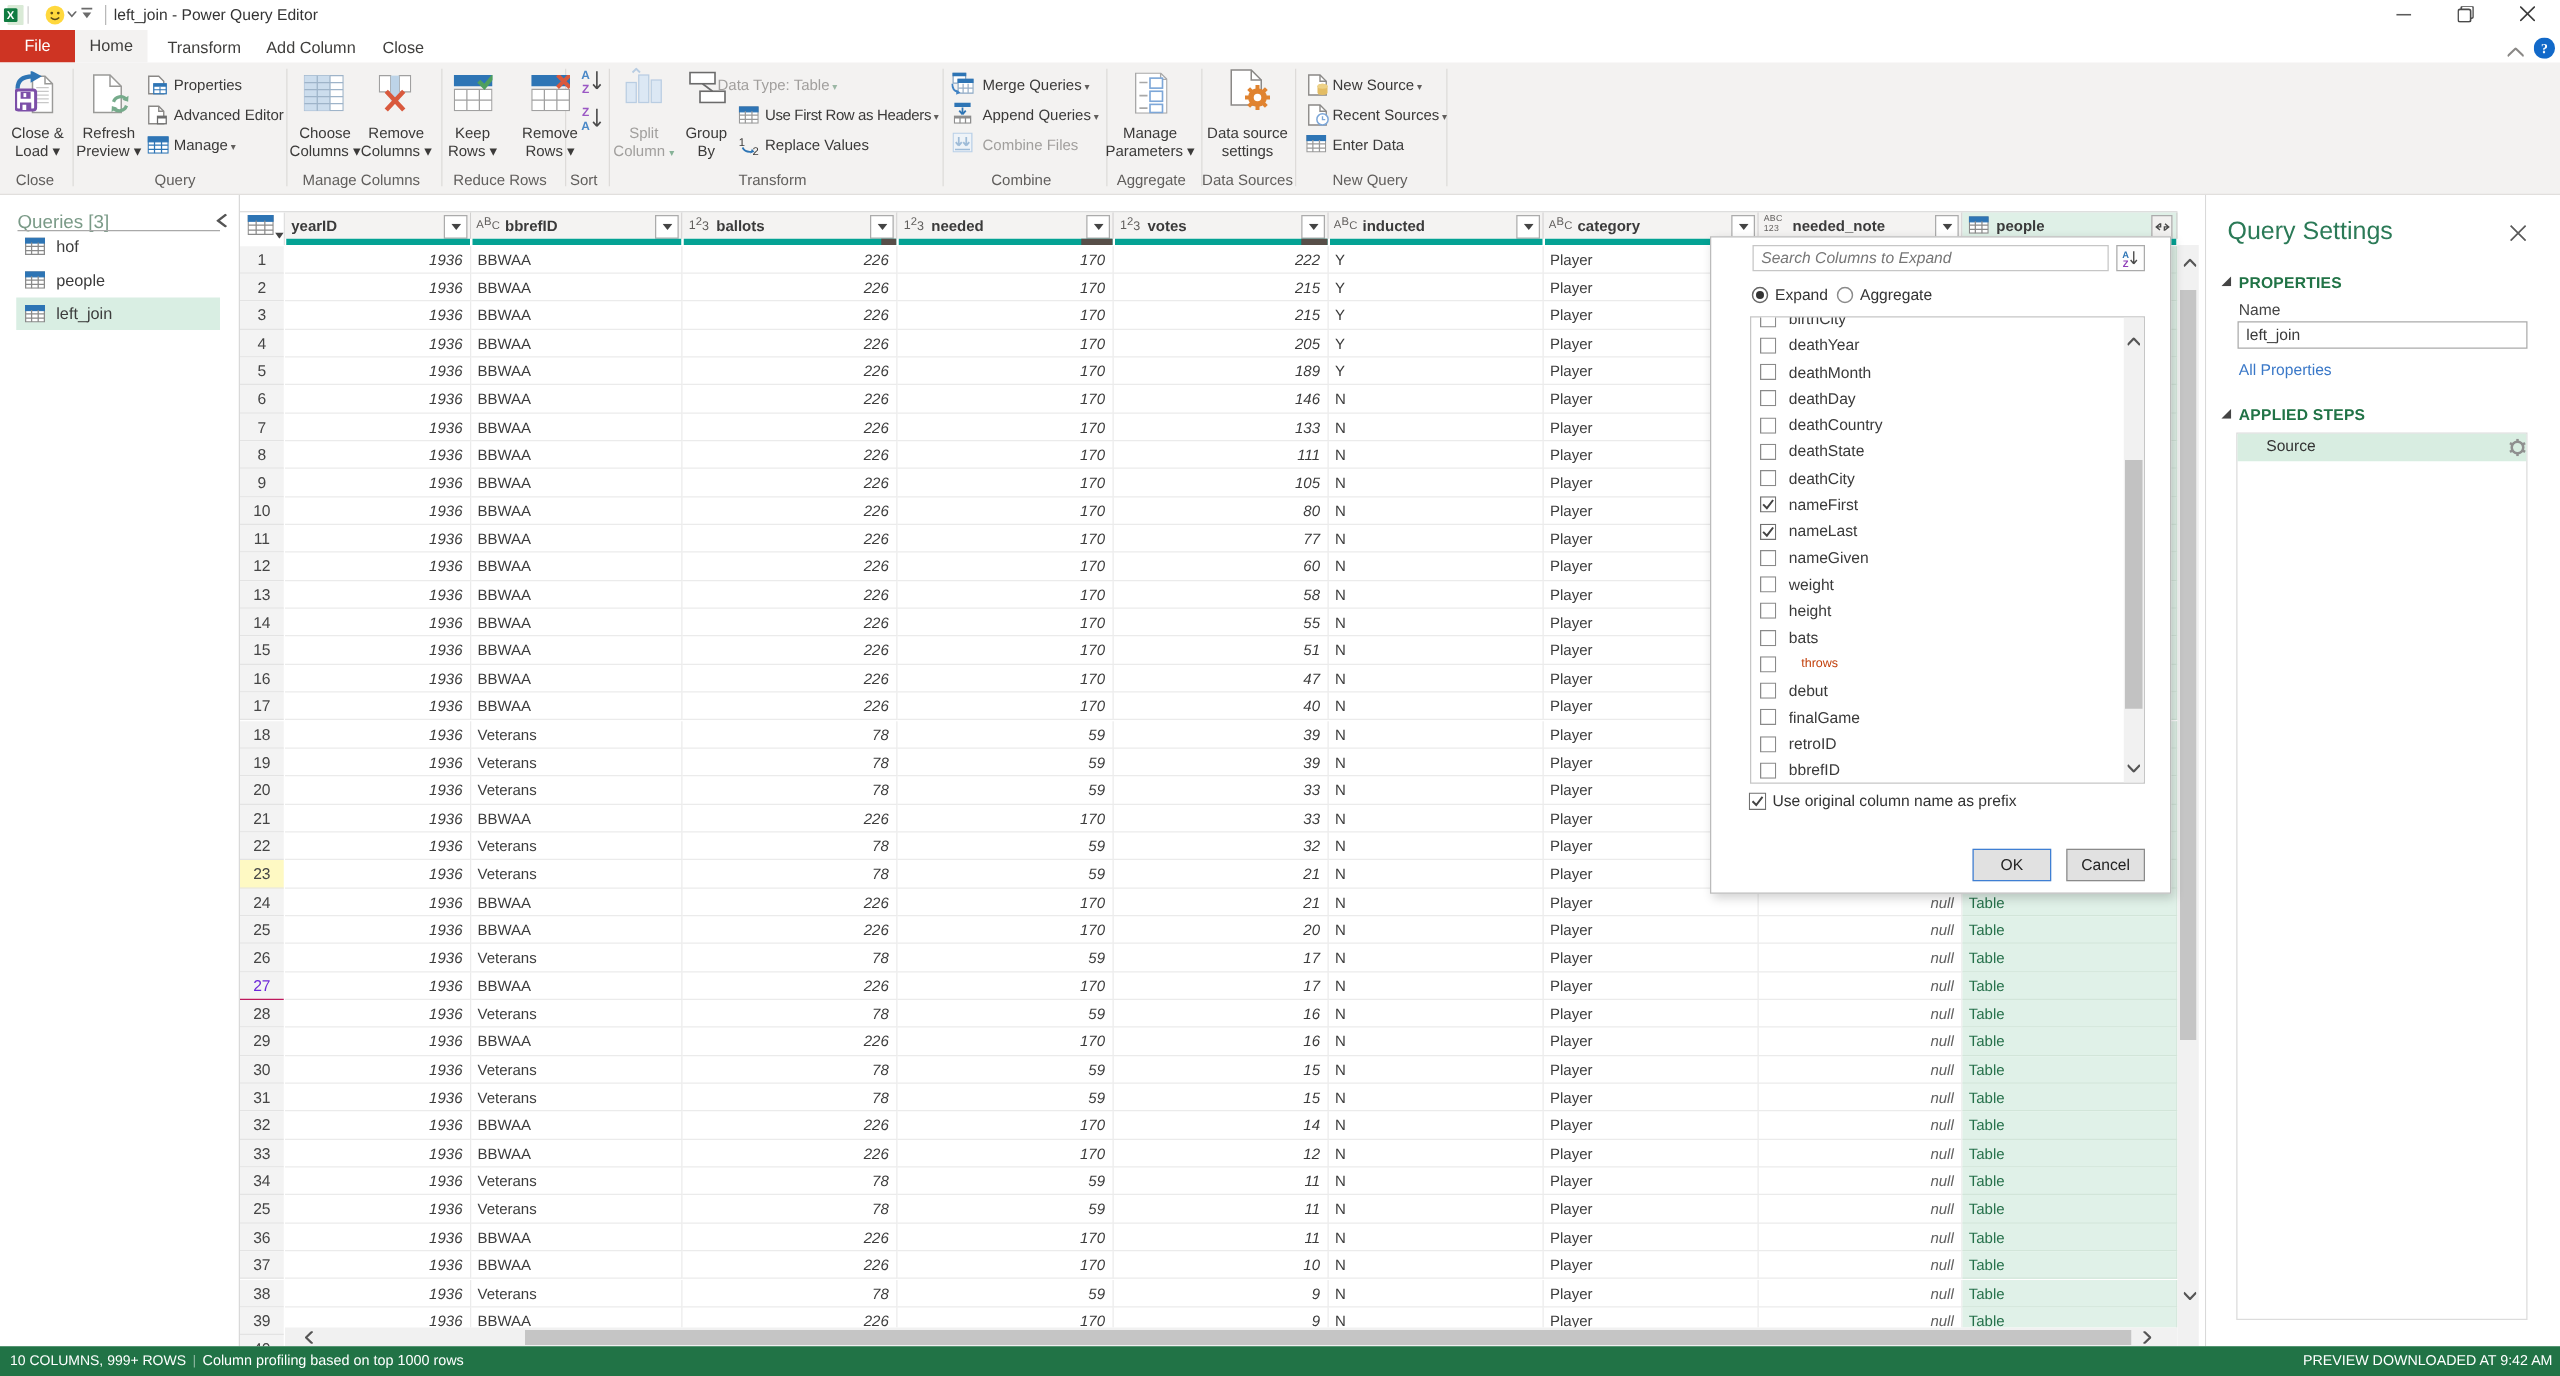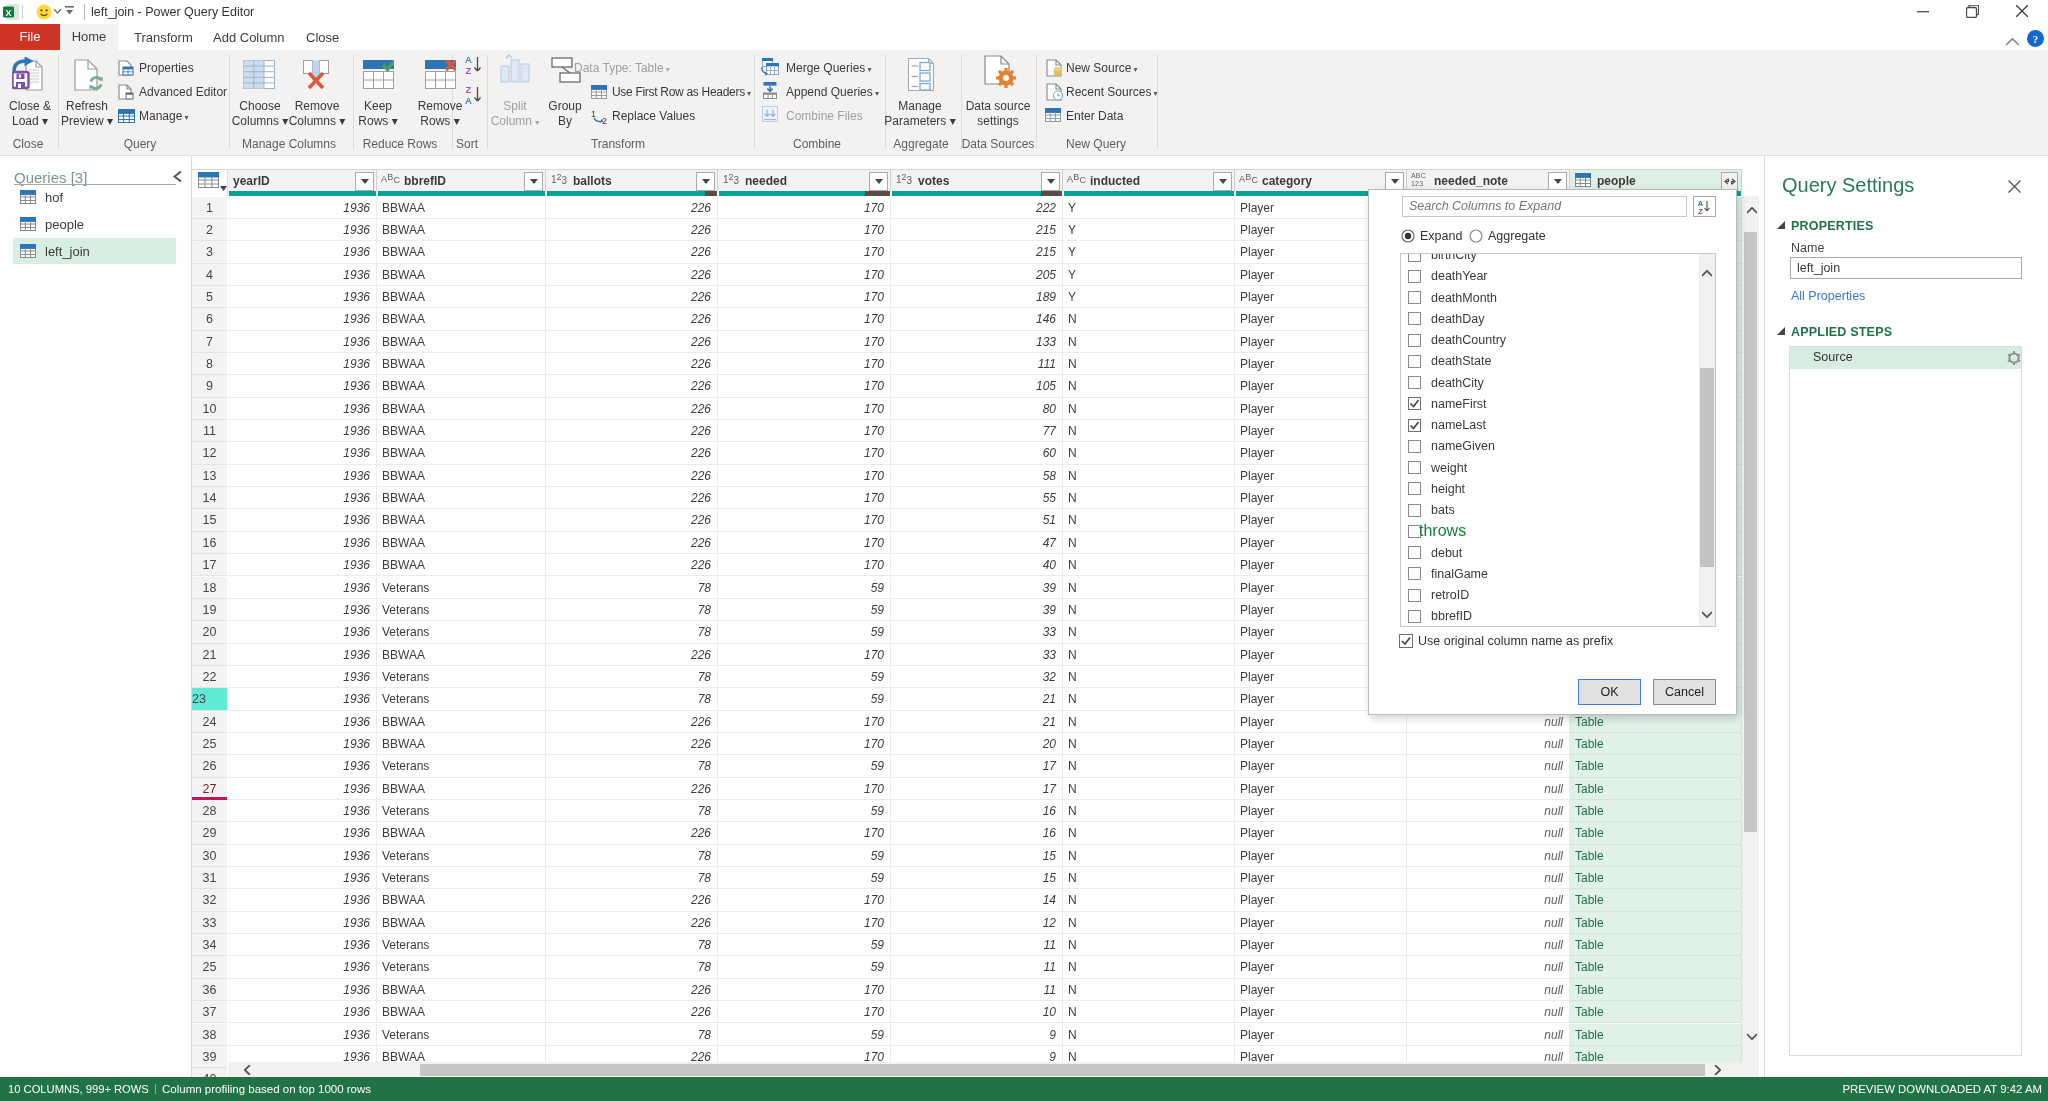--- a/index.html
+++ b/index.html
@@ -438,25 +438,25 @@
 <div class="a" style="left:0;top:268.7px;width:35px;height:22.35px;background:#f3f3f3;border-bottom:1px solid #e3e3e3;text-align:center;line-height:22.35px;font-size:12.5px;color:#454545">13</div>
 <div class="a" style="left:0;top:291.1px;width:35px;height:22.35px;background:#f3f3f3;border-bottom:1px solid #e3e3e3;text-align:center;line-height:22.35px;font-size:12.5px;color:#454545">14</div>
 <div class="a" style="left:0;top:313.4px;width:35px;height:22.35px;background:#f3f3f3;border-bottom:1px solid #e3e3e3;text-align:center;line-height:22.35px;font-size:12.5px;color:#454545">15</div>
 <div class="a" style="left:0;top:335.8px;width:35px;height:22.35px;background:#f3f3f3;border-bottom:1px solid #e3e3e3;text-align:center;line-height:22.35px;font-size:12.5px;color:#454545">16</div>
 <div class="a" style="left:0;top:358.1px;width:35px;height:22.35px;background:#f3f3f3;border-bottom:1px solid #e3e3e3;text-align:center;line-height:22.35px;font-size:12.5px;color:#454545">17</div>
 <div class="a" style="left:0;top:380.5px;width:35px;height:22.35px;background:#f3f3f3;border-bottom:1px solid #e3e3e3;text-align:center;line-height:22.35px;font-size:12.5px;color:#454545">18</div>
 <div class="a" style="left:0;top:402.8px;width:35px;height:22.35px;background:#f3f3f3;border-bottom:1px solid #e3e3e3;text-align:center;line-height:22.35px;font-size:12.5px;color:#454545">19</div>
 <div class="a" style="left:0;top:425.2px;width:35px;height:22.35px;background:#f3f3f3;border-bottom:1px solid #e3e3e3;text-align:center;line-height:22.35px;font-size:12.5px;color:#454545">20</div>
 <div class="a" style="left:0;top:447.5px;width:35px;height:22.35px;background:#f3f3f3;border-bottom:1px solid #e3e3e3;text-align:center;line-height:22.35px;font-size:12.5px;color:#454545">21</div>
 <div class="a" style="left:0;top:469.9px;width:35px;height:22.35px;background:#f3f3f3;border-bottom:1px solid #e3e3e3;text-align:center;line-height:22.35px;font-size:12.5px;color:#454545">22</div>
-<div class="a" style="left:0;top:492.2px;width:35px;height:22.35px;background:#5eead4;border-bottom:1px solid #e3e3e3;text-align:left;line-height:22.35px;font-size:12.5px;color:#454545">23</div>
+<div class="a" style="left:0;top:492.2px;width:35px;height:22.35px;background:#fef9c3;border-bottom:1px solid #e3e3e3;text-align:center;line-height:22.35px;font-size:12.5px;color:#454545">23</div>
 <div class="a" style="left:0;top:514.6px;width:35px;height:22.35px;background:#f3f3f3;border-bottom:1px solid #e3e3e3;text-align:center;line-height:22.35px;font-size:12.5px;color:#454545">24</div>
 <div class="a" style="left:0;top:536.9px;width:35px;height:22.35px;background:#f3f3f3;border-bottom:1px solid #e3e3e3;text-align:center;line-height:22.35px;font-size:12.5px;color:#454545">25</div>
 <div class="a" style="left:0;top:559.2px;width:35px;height:22.35px;background:#f3f3f3;border-bottom:1px solid #e3e3e3;text-align:center;line-height:22.35px;font-size:12.5px;color:#454545">26</div>
-<div class="a" style="left:0;top:581.6px;width:35px;height:22.35px;background:#f3f3f3;border-bottom:3px solid #be185d;text-align:center;line-height:22.35px;font-size:12.5px;color:#7f1d1d">27</div>
+<div class="a" style="left:0;top:581.6px;width:35px;height:22.35px;background:#f3f3f3;border-bottom:1px solid #be185d;text-align:center;line-height:22.35px;font-size:12.5px;color:#6d28d9">27</div>
 <div class="a" style="left:0;top:604.0px;width:35px;height:22.35px;background:#f3f3f3;border-bottom:1px solid #e3e3e3;text-align:center;line-height:22.35px;font-size:12.5px;color:#454545">28</div>
 <div class="a" style="left:0;top:626.3px;width:35px;height:22.35px;background:#f3f3f3;border-bottom:1px solid #e3e3e3;text-align:center;line-height:22.35px;font-size:12.5px;color:#454545">29</div>
 <div class="a" style="left:0;top:648.7px;width:35px;height:22.35px;background:#f3f3f3;border-bottom:1px solid #e3e3e3;text-align:center;line-height:22.35px;font-size:12.5px;color:#454545">30</div>
 <div class="a" style="left:0;top:671.0px;width:35px;height:22.35px;background:#f3f3f3;border-bottom:1px solid #e3e3e3;text-align:center;line-height:22.35px;font-size:12.5px;color:#454545">31</div>
 <div class="a" style="left:0;top:693.4px;width:35px;height:22.35px;background:#f3f3f3;border-bottom:1px solid #e3e3e3;text-align:center;line-height:22.35px;font-size:12.5px;color:#454545">32</div>
 <div class="a" style="left:0;top:715.7px;width:35px;height:22.35px;background:#f3f3f3;border-bottom:1px solid #e3e3e3;text-align:center;line-height:22.35px;font-size:12.5px;color:#454545">33</div>
 <div class="a" style="left:0;top:738.1px;width:35px;height:22.35px;background:#f3f3f3;border-bottom:1px solid #e3e3e3;text-align:center;line-height:22.35px;font-size:12.5px;color:#454545">34</div>
 <div class="a" style="left:0;top:760.4px;width:35px;height:22.35px;background:#f3f3f3;border-bottom:1px solid #e3e3e3;text-align:center;line-height:22.35px;font-size:12.5px;color:#454545">25</div>
 <div class="a" style="left:0;top:782.8px;width:35px;height:22.35px;background:#f3f3f3;border-bottom:1px solid #e3e3e3;text-align:center;line-height:22.35px;font-size:12.5px;color:#454545">36</div>
 <div class="a" style="left:0;top:805.1px;width:35px;height:22.35px;background:#f3f3f3;border-bottom:1px solid #e3e3e3;text-align:center;line-height:22.35px;font-size:12.5px;color:#454545">37</div>
@@ -938,21 +938,21 @@
         <rect x="0.5" y="0.5" width="12" height="12" fill="#fff" stroke="#8a8a8a"></rect>
       </svg>
 <div class="tx" style="left:30px;top:235.2px;transform:translateY(-50%);font-size:12.5px;color:#3a3a3a">height</div>
 <svg style="position:absolute;left:7px;top:250.0px" width="13" height="13" viewBox="0 0 13 13">
         <rect x="0.5" y="0.5" width="12" height="12" fill="#fff" stroke="#8a8a8a"></rect>
       </svg>
 <div class="tx" style="left:30px;top:256.5px;transform:translateY(-50%);font-size:12.5px;color:#3a3a3a">bats</div>
 <svg style="position:absolute;left:7px;top:271.25px" width="13" height="13" viewBox="0 0 13 13">
         <rect x="0.5" y="0.5" width="12" height="12" fill="#fff" stroke="#8a8a8a"></rect>
       </svg>
-<div class="tx" style="left:18px;top:277.8px;transform:translateY(-50%);font-size:16px;color:#15803d">throws</div>
+<div class="tx" style="left:40px;top:277.8px;transform:translateY(-50%);font-size:10px;color:#c2410c">throws</div>
 <svg style="position:absolute;left:7px;top:292.5px" width="13" height="13" viewBox="0 0 13 13">
         <rect x="0.5" y="0.5" width="12" height="12" fill="#fff" stroke="#8a8a8a"></rect>
       </svg>
 <div class="tx" style="left:30px;top:299.0px;transform:translateY(-50%);font-size:12.5px;color:#3a3a3a">debut</div>
 <svg style="position:absolute;left:7px;top:313.75px" width="13" height="13" viewBox="0 0 13 13">
         <rect x="0.5" y="0.5" width="12" height="12" fill="#fff" stroke="#8a8a8a"></rect>
       </svg>
 <div class="tx" style="left:30px;top:320.2px;transform:translateY(-50%);font-size:12.5px;color:#3a3a3a">finalGame</div>
 <svg style="position:absolute;left:7px;top:335.0px" width="13" height="13" viewBox="0 0 13 13">
         <rect x="0.5" y="0.5" width="12" height="12" fill="#fff" stroke="#8a8a8a"></rect>

